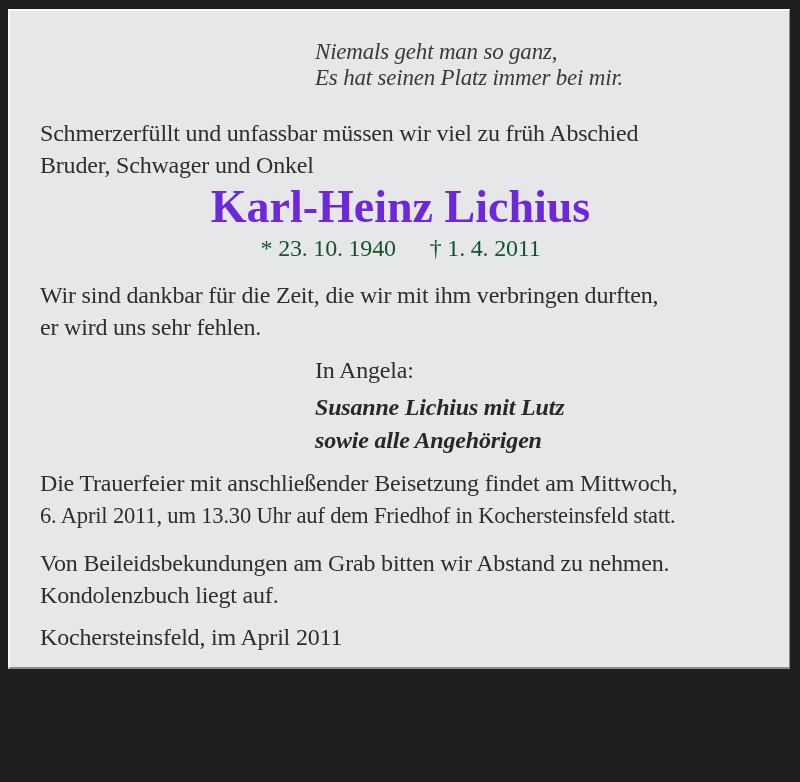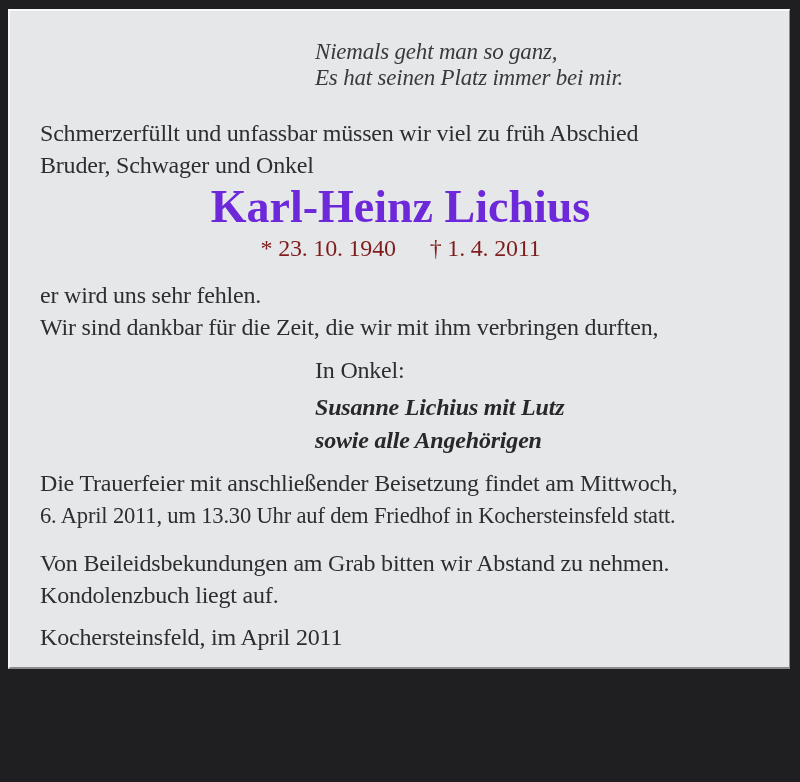--- a/index.html
+++ b/index.html
@@ -42,21 +42,21 @@
     line-height: 52px;
     color: #6d28d9;
     letter-spacing: 0;
   }
   .dates {
     display: flex;
     justify-content: center;
     gap: 34px;
     font-size: 24px;
     line-height: 30px;
-    color: #7f1d1d;
+    color: #14532d;
   }
 
   .gratitude { margin-top: 16px; }
 
   .liebe { margin-top: 12px; margin-left: 275px; line-height: 30px; }
 
   .mourners { margin-top: 6px; margin-left: 275px; font-weight: bold; color: #28282a; font-style: italic; }
   .mourners .line { line-height: 33px; }
 
   .funeral { margin-top: 10px; }
@@ -83,25 +83,25 @@
     </div>
 
     <div class="name">Karl-Heinz Lichius</div>
 
     <div class="dates">
       <span>* 23. 10. 1940</span>
       <span>† 1. 4. 2011</span>
     </div>
 
     <div class="gratitude">
+      <div class="line">Wir sind dankbar für die Zeit, die wir mit ihm verbringen durften,</div>
       <div class="line">er wird uns sehr fehlen.</div>
-      <div class="line">Wir sind dankbar für die Zeit, die wir mit ihm verbringen durften,</div>
     </div>
 
-    <div class="liebe">In Onkel:</div>
+    <div class="liebe">In Angela:</div>
 
     <div class="mourners">
       <div class="line">Susanne Lichius mit Lutz</div>
       <div class="line">sowie alle Angehörigen</div>
     </div>
 
     <div class="funeral">
       <div class="line">Die Trauerfeier mit anschließender Beisetzung findet am Mittwoch,</div>
       <div class="line squeeze">6. April 2011, um 13.30 Uhr auf dem Friedhof in Kochersteinsfeld statt.</div>
     </div>

